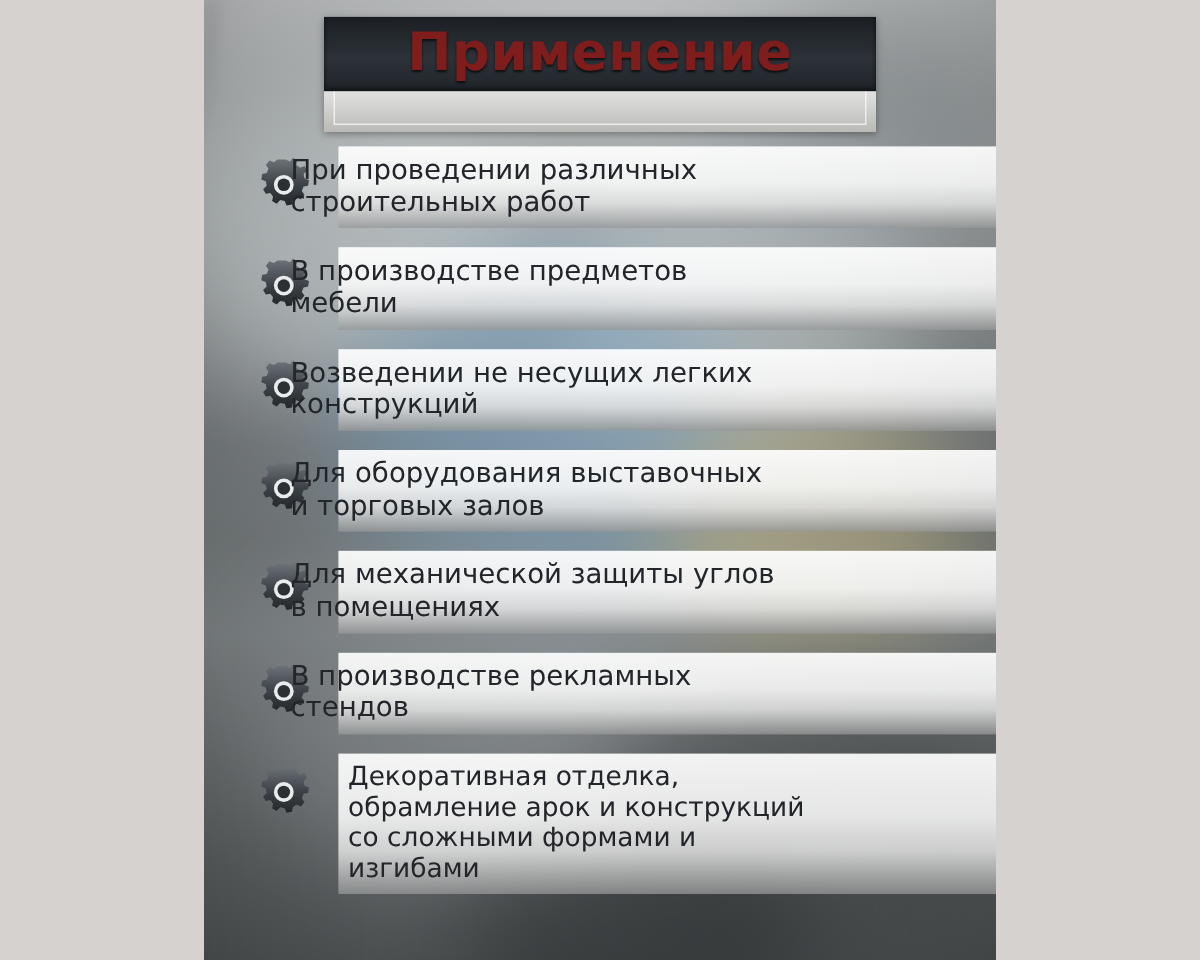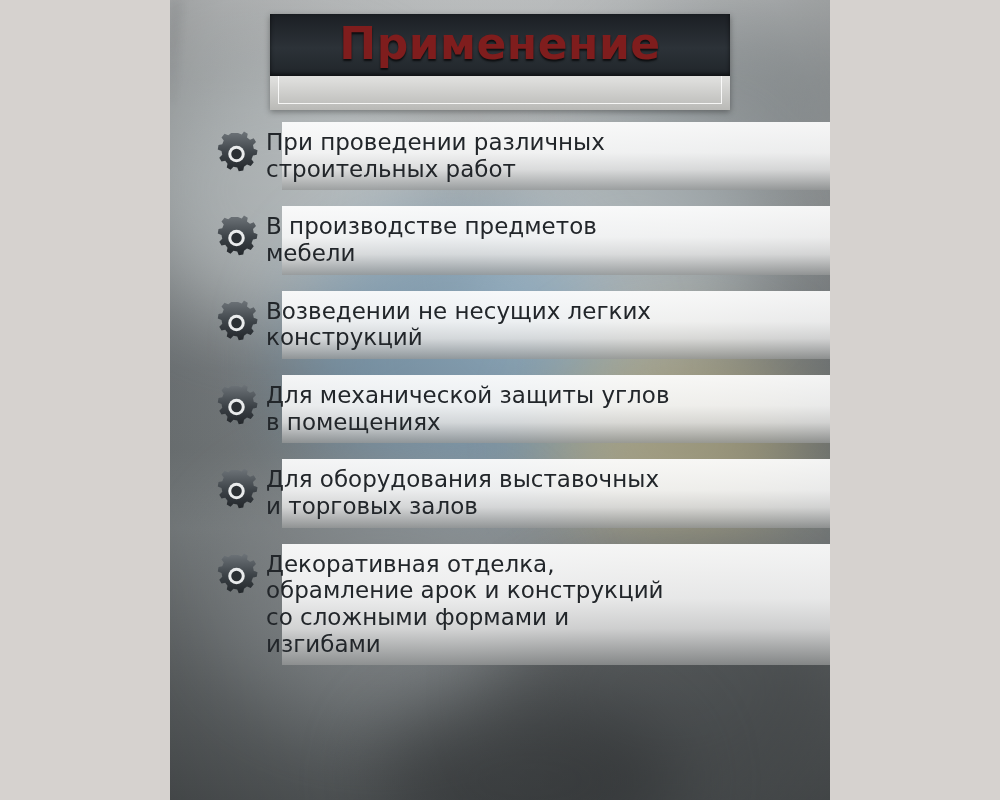--- a/index.html
+++ b/index.html
@@ -139,28 +139,28 @@
   }
   .gear {
     position: absolute;
     left: 44px;
     top: 8px;
     width: 48px;
     height: 48px;
   }
   .item-text {
     position: relative;
-    padding: 7px 14px 8px 96px;
+    padding: 7px 14px 8px 72px;
     font-family: "DejaVu Sans", sans-serif;
     font-size: 23px;
     line-height: 1.16;
     color: #22262a;
     white-space: pre-line;
   }
-  .item:nth-child(7) .item-text { font-size: 22px; }
+  .item:nth-child(7) .item-text { font-size: 22px; margin-left: 48px; }
   .item:nth-child(7) { min-height: 92px; }
 </style>
 </head>
 <body>
 
 <div id="poster">
 
   <div class="bg-layer bg-base"></div>
   <div class="bg-blob blob1"></div>
   <div class="bg-blob blob8"></div>
@@ -254,20 +254,41 @@
       <stop offset="100%" stop-color="#23272b"></stop>
     </linearGradient>
   </defs>
   <g fill="url(#gg)">
     <path d="M32 4 l5 2 3-4 5 3-1 5 4 3 5-2 3 5-4 4 1 5 5 2-1 6-5 1-2 5 3 4-4 5-5-2-4 3-1 5-6 1-2-5-5-1-4 4-5-3 1-5-3-4-5 1-3-5 4-4-1-5-5-2 1-6 5-1 2-5-3-4 4-5 5 2 4-3z"></path>
   </g>
   <circle cx="30" cy="32" r="11" fill="#e9ebec"></circle>
   <circle cx="30" cy="32" r="7" fill="#2b3034"></circle>
   <path d="M41 22 a13 13 0 0 1 0 20 l0 -20z" fill="#7e858a" opacity="0.0"></path>
 </svg></div>
+        <div class="item-text">Для оборудования выставочных
+и торговых залов</div>
+      </div>
+      <div class="item">
+        <div class="item-strip"></div>
+        <div class="gear">
+<svg viewBox="0 0 64 64" width="48" height="48" aria-hidden="true">
+  <defs>
+    <linearGradient id="gg" x1="0" y1="0" x2="0" y2="1">
+      <stop offset="0%" stop-color="#6e7479"></stop>
+      <stop offset="55%" stop-color="#3c4247"></stop>
+      <stop offset="100%" stop-color="#23272b"></stop>
+    </linearGradient>
+  </defs>
+  <g fill="url(#gg)">
+    <path d="M32 4 l5 2 3-4 5 3-1 5 4 3 5-2 3 5-4 4 1 5 5 2-1 6-5 1-2 5 3 4-4 5-5-2-4 3-1 5-6 1-2-5-5-1-4 4-5-3 1-5-3-4-5 1-3-5 4-4-1-5-5-2 1-6 5-1 2-5-3-4 4-5 5 2 4-3z"></path>
+  </g>
+  <circle cx="30" cy="32" r="11" fill="#e9ebec"></circle>
+  <circle cx="30" cy="32" r="7" fill="#2b3034"></circle>
+  <path d="M41 22 a13 13 0 0 1 0 20 l0 -20z" fill="#7e858a" opacity="0.0"></path>
+</svg></div>
         <div class="item-text">Для механической защиты углов
 в помещениях</div>
       </div>
       <div class="item">
         <div class="item-strip"></div>
         <div class="gear">
 <svg viewBox="0 0 64 64" width="48" height="48" aria-hidden="true">
   <defs>
     <linearGradient id="gg" x1="0" y1="0" x2="0" y2="1">
       <stop offset="0%" stop-color="#6e7479"></stop>
@@ -275,22 +296,22 @@
       <stop offset="100%" stop-color="#23272b"></stop>
     </linearGradient>
   </defs>
   <g fill="url(#gg)">
     <path d="M32 4 l5 2 3-4 5 3-1 5 4 3 5-2 3 5-4 4 1 5 5 2-1 6-5 1-2 5 3 4-4 5-5-2-4 3-1 5-6 1-2-5-5-1-4 4-5-3 1-5-3-4-5 1-3-5 4-4-1-5-5-2 1-6 5-1 2-5-3-4 4-5 5 2 4-3z"></path>
   </g>
   <circle cx="30" cy="32" r="11" fill="#e9ebec"></circle>
   <circle cx="30" cy="32" r="7" fill="#2b3034"></circle>
   <path d="M41 22 a13 13 0 0 1 0 20 l0 -20z" fill="#7e858a" opacity="0.0"></path>
 </svg></div>
-        <div class="item-text">Для оборудования выставочных
-и торговых залов</div>
+        <div class="item-text">В производстве рекламных
+стендов</div>
       </div>
       <div class="item">
         <div class="item-strip"></div>
         <div class="gear">
 <svg viewBox="0 0 64 64" width="48" height="48" aria-hidden="true">
   <defs>
     <linearGradient id="gg" x1="0" y1="0" x2="0" y2="1">
       <stop offset="0%" stop-color="#6e7479"></stop>
       <stop offset="55%" stop-color="#3c4247"></stop>
       <stop offset="100%" stop-color="#23272b"></stop>

